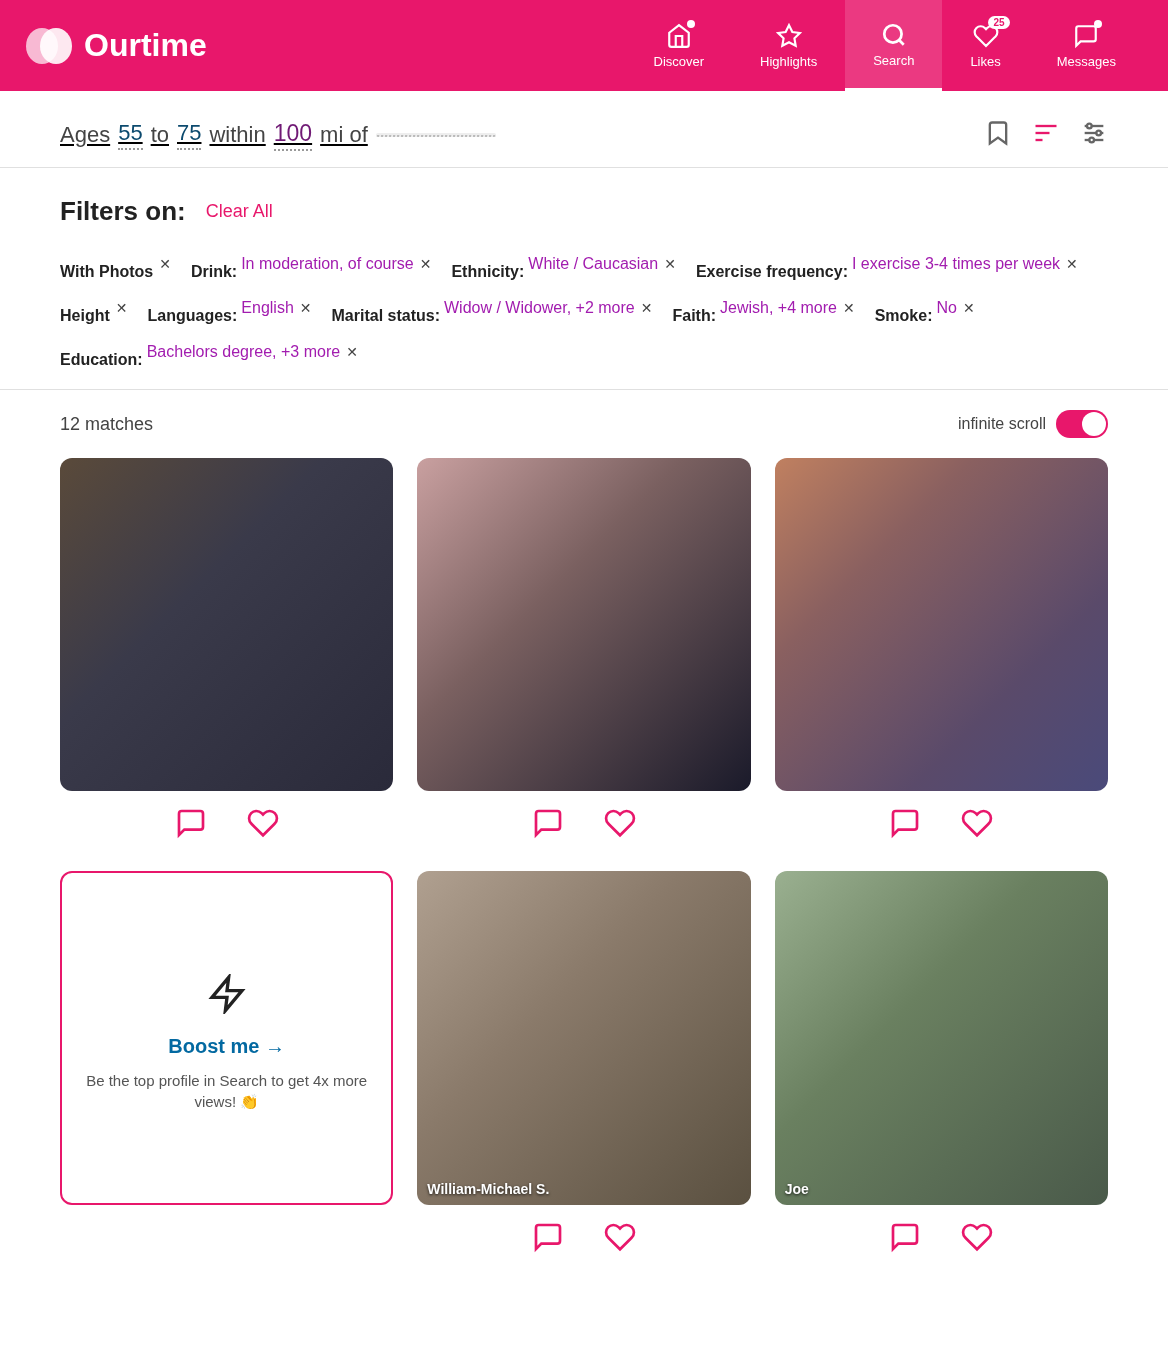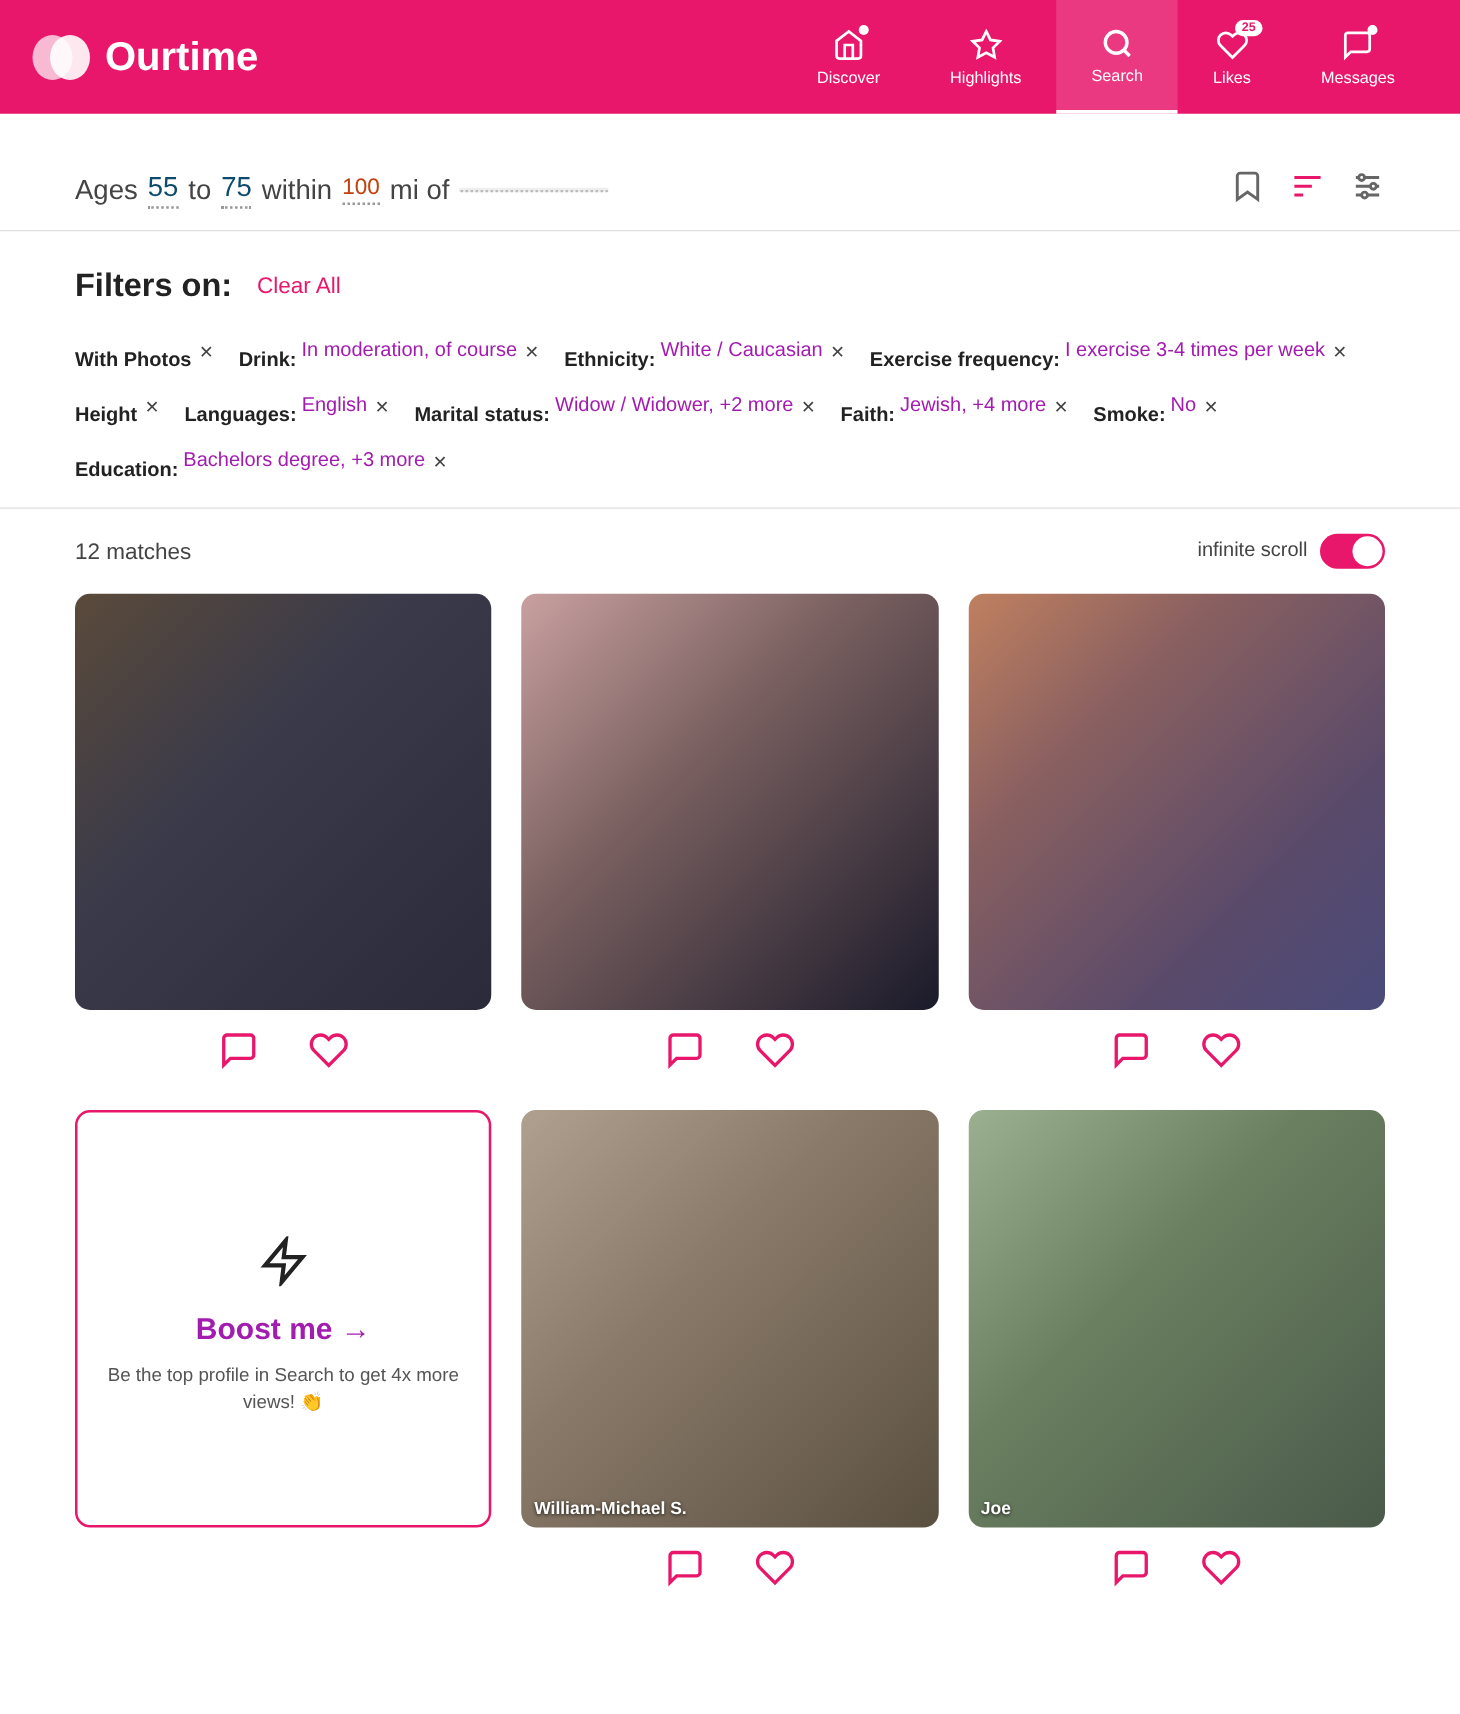--- a/index.html
+++ b/index.html
@@ -77,22 +77,23 @@
       top: -2px;
       right: -2px;
       width: 8px;
       height: 8px;
       background: #fff;
       border-radius: 50%;
     }
 
     
     .search-bar {
-      padding: 44px 60px 16px;
+      padding: 28px 60px 16px;
       border-bottom: 1px solid #e0e0e0;
+      text-decoration: underline;
     }
     .search-bar-inner {
       display: flex;
       align-items: center;
       gap: 0;
     }
     .age-controls {
       display: flex;
       align-items: center;
       gap: 8px;
@@ -101,22 +102,22 @@
       color: #333;
     }
     .age-controls .label { color: #444; font-size: 22px; }
     .age-val {
       color: #0c4a6e;
       font-size: 22px;
       border-bottom: 2px dotted #999;
       padding-bottom: 2px;
     }
     .within-val {
-      color: #c2410c;
-      font-size: 18px;
+      color: #701a75;
+      font-size: 23px;
       border-bottom: 2px dotted #999;
       padding-bottom: 2px;
     }
     .location-val {
       color: #bbb;
       font-size: 22px;
       border-bottom: 2px dotted #bbb;
       padding-bottom: 2px;
       background: #eee;
       border-radius: 3px;
@@ -262,23 +263,23 @@
       justify-content: center;
       text-align: center;
       gap: 12px;
       aspect-ratio: 1/1;
     }
     .boost-icon {
       font-size: 36px;
       color: #333;
     }
     .boost-title {
-      font-size: 24px;
+      font-size: 20px;
       font-weight: 700;
-      color: #a21caf;
+      color: #0369a1;
     }
     .boost-desc {
       font-size: 15px;
       color: #555;
       line-height: 1.4;
     }
 
     
     .card-name-overlay {
       position: absolute;

